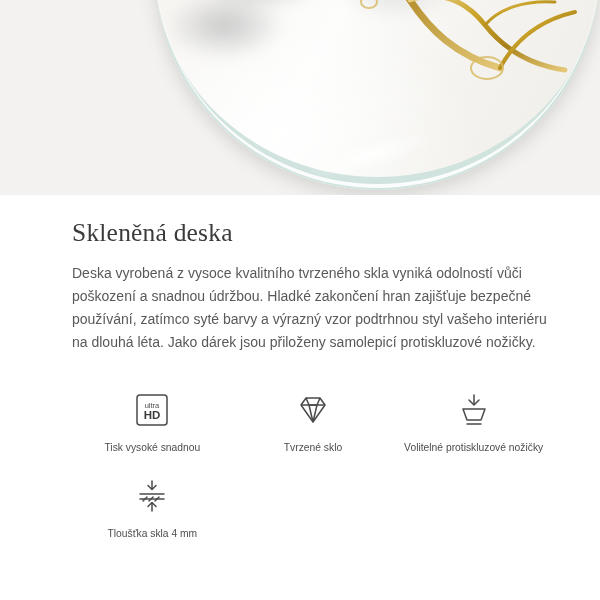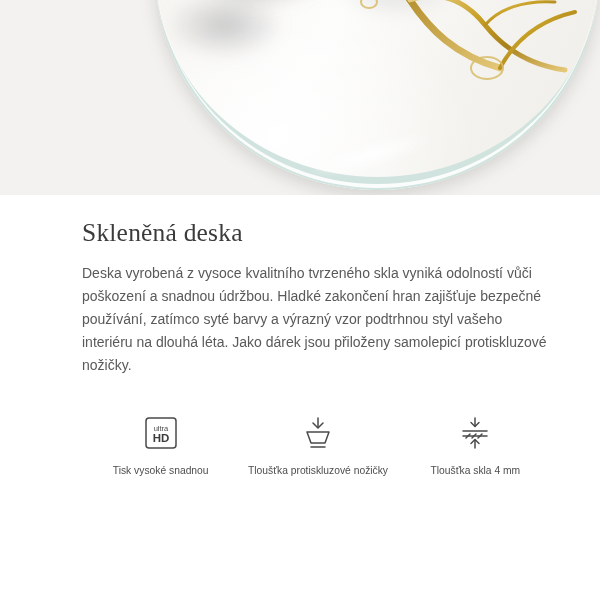--- a/index.html
+++ b/index.html
@@ -94,22 +94,21 @@
     top: -250px;
     width: 445px;
     height: 440px;
     overflow: hidden;
     border-radius: 50%;
     pointer-events: none;
   }
 
   
   .content {
-    padding: 22px 46px 0 38px;
-    margin-left: 44px;
+    padding: 22px 46px 0 72px;
   }
   h1.title {
     margin: 0;
     font-family: "Liberation Serif", serif;
     font-weight: 400;
     font-size: 25.5px;
     line-height: 31px;
     color: #3b3b3b;
     letter-spacing: 0.2px;
   }
@@ -213,33 +212,47 @@
           <svg width="40" height="38" viewBox="0 0 40 38">
             <rect x="5" y="4" width="30" height="30" rx="3" fill="none" stroke="#4a4a4a" stroke-width="1.5"></rect>
             <text x="20" y="16.5" text-anchor="middle" font-family="Liberation Sans, sans-serif" font-size="7.5" fill="#4a4a4a">ultra</text>
             <text x="20" y="28" text-anchor="middle" font-family="Liberation Sans, sans-serif" font-size="11.5" font-weight="bold" fill="#3b3b3b">HD</text>
           </svg>
         </div>
         <div class="cap">Tisk vysoké snadnou</div>
       </div>
 
 
+      <div class="feature">
+        <div class="ico">
+          <svg width="40" height="38" viewBox="0 0 40 38">
+            <g stroke="#4a4a4a" stroke-width="1.5" fill="none" stroke-linejoin="round">
+              <path d="M8 14 L13 7 L27 7 L32 14 L20 31 Z"></path>
+              <path d="M8 14 H32"></path>
+              <path d="M13 7 L16 14 L20 31"></path>
+              <path d="M27 7 L24 14 L20 31"></path>
+              <path d="M16 14 H24"></path>
+            </g>
+          </svg>
+        </div>
+        <div class="cap">Tvrzené sklo</div>
+      </div>
 
       <div class="feature">
         <div class="ico">
           <svg width="40" height="38" viewBox="0 0 40 38">
             <g stroke="#4a4a4a" stroke-width="1.5" fill="none" stroke-linejoin="round" stroke-linecap="round">
               <path d="M20 4 V13"></path>
               <path d="M15 9 L20 14 L25 9"></path>
               <path d="M9 18 H31 L27 29 H13 Z"></path>
               <path d="M13 33 h14"></path>
             </g>
           </svg>
         </div>
-        <div class="cap">Tloušťka protiskluzové nožičky</div>
+        <div class="cap">Volitelné protiskluzové nožičky</div>
       </div>
 
       <div class="feature">
         <div class="ico">
           <svg width="40" height="38" viewBox="0 0 40 38">
             <g stroke="#4a4a4a" stroke-width="1.5" fill="none" stroke-linecap="round" stroke-linejoin="round">
               <path d="M20 4 V12"></path>
               <path d="M16 8.5 L20 12.5 L24 8.5"></path>
               <path d="M8 17 H32"></path>
               <path d="M8 22 H32"></path>

